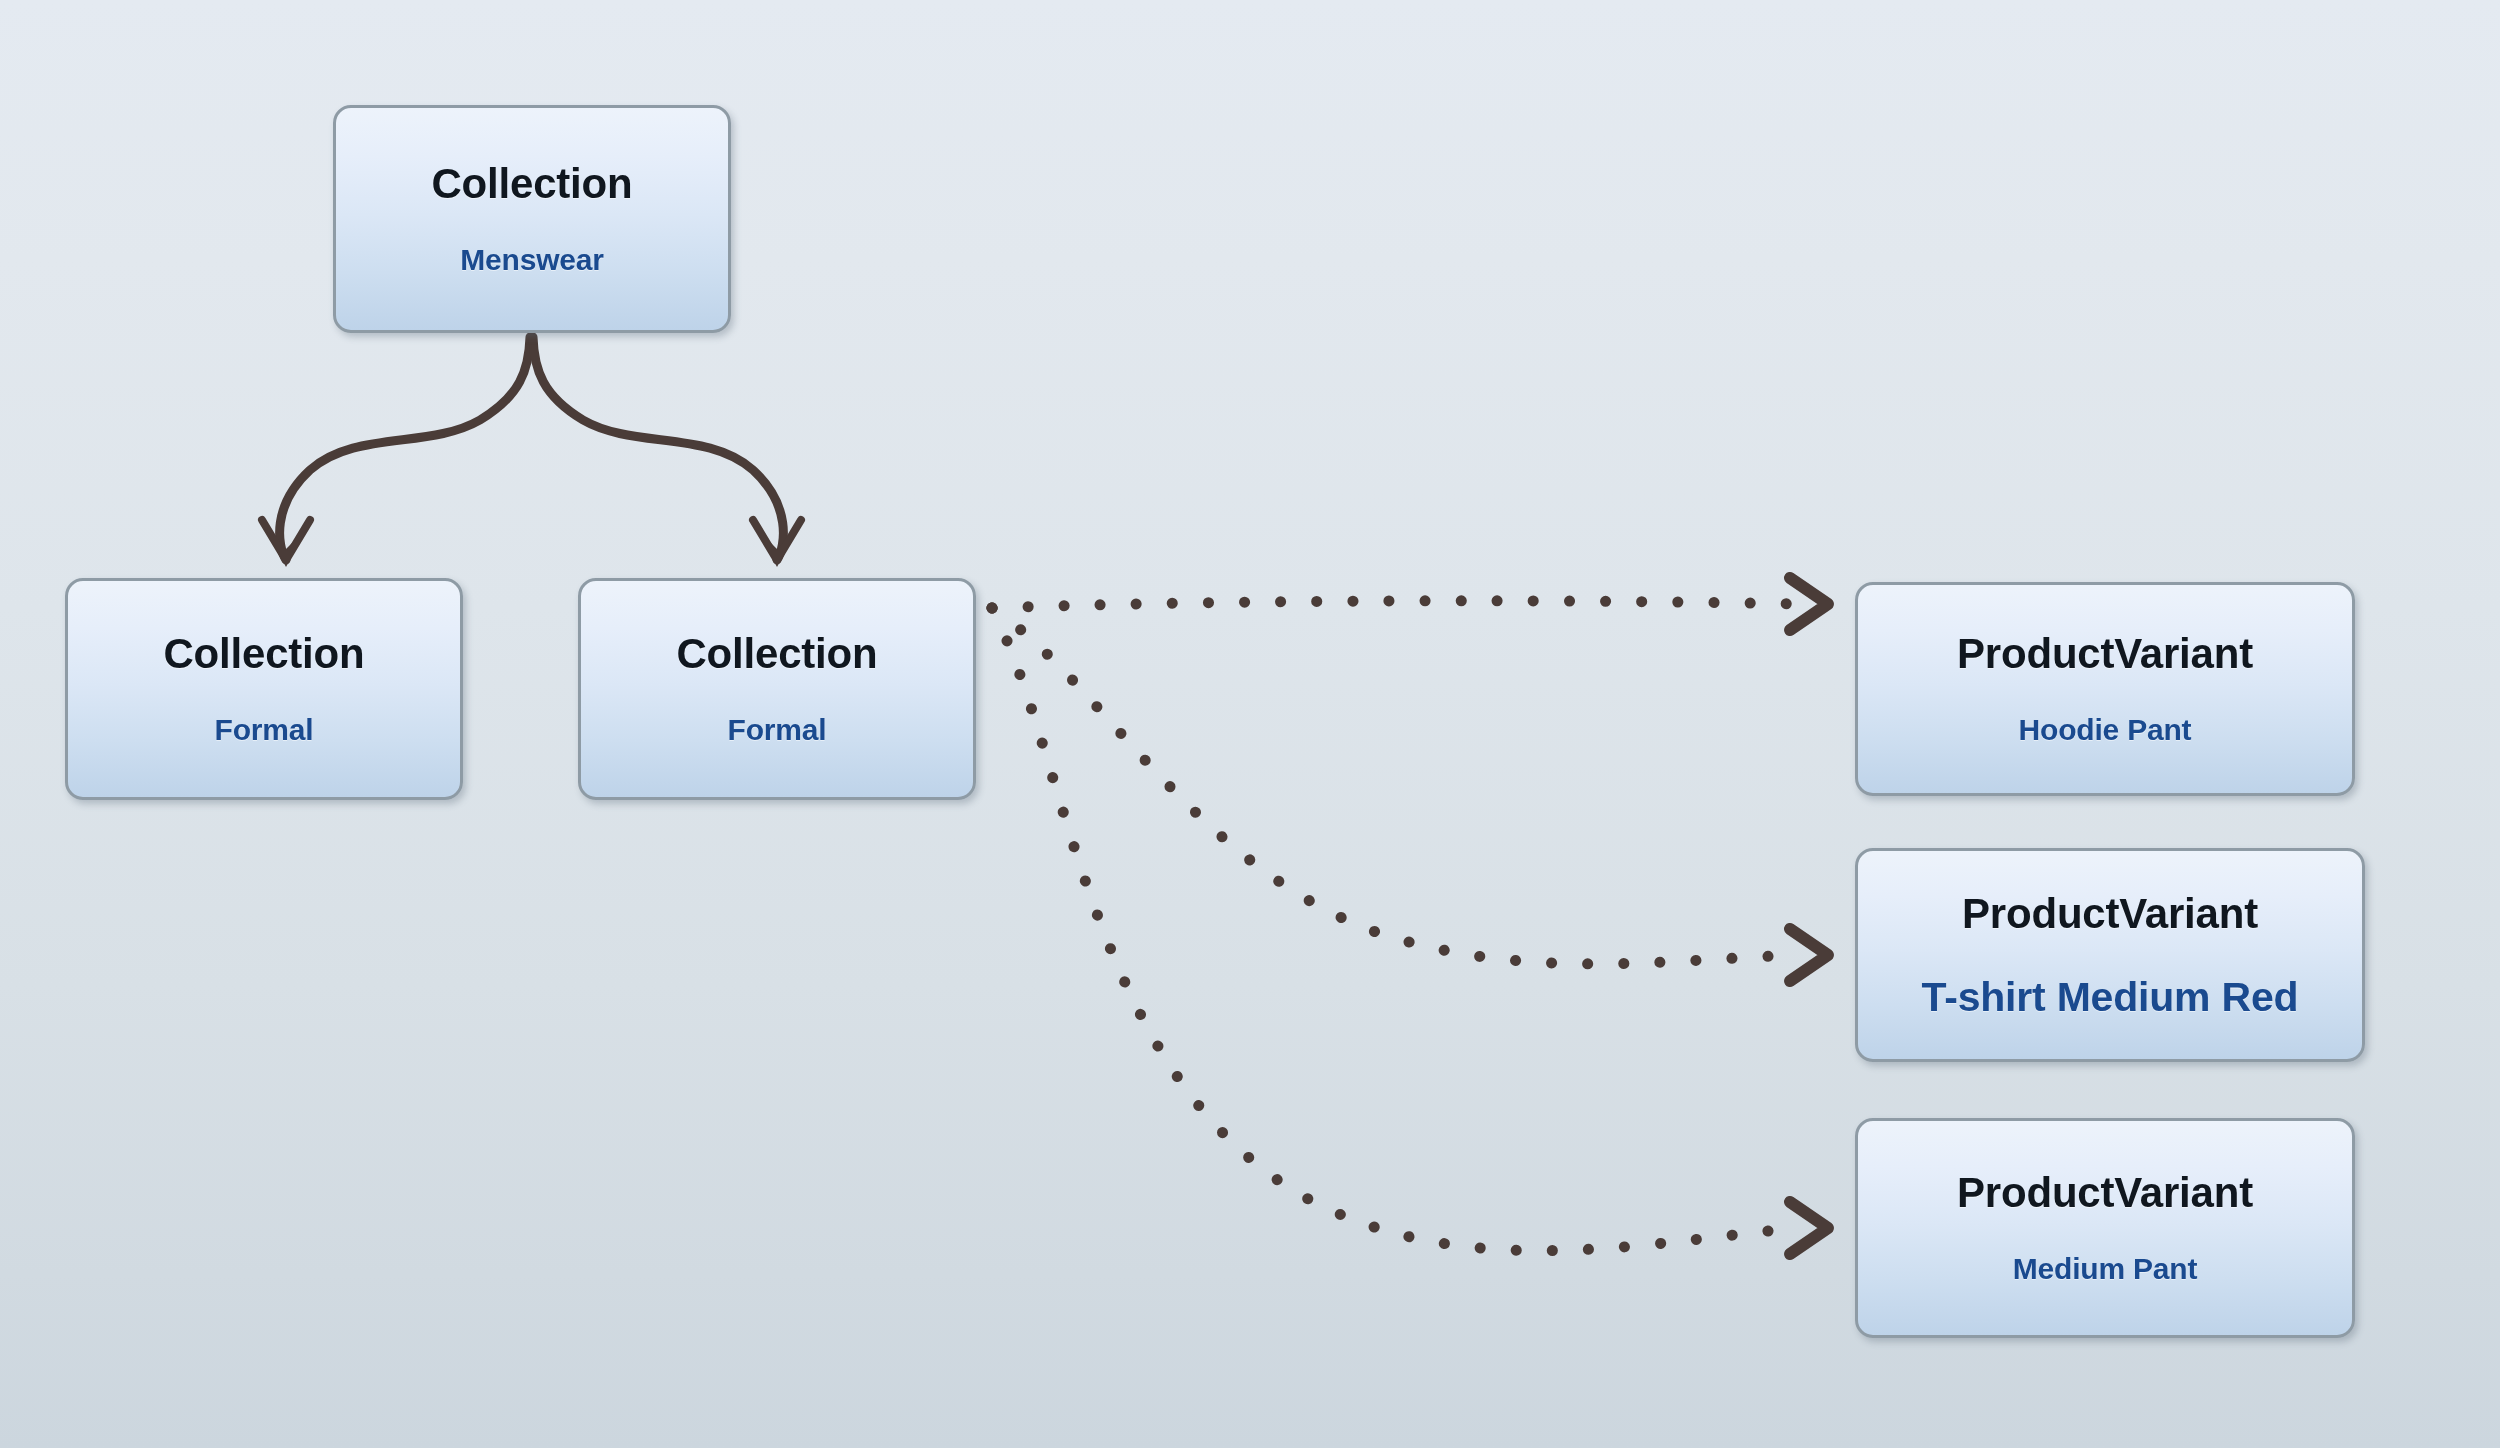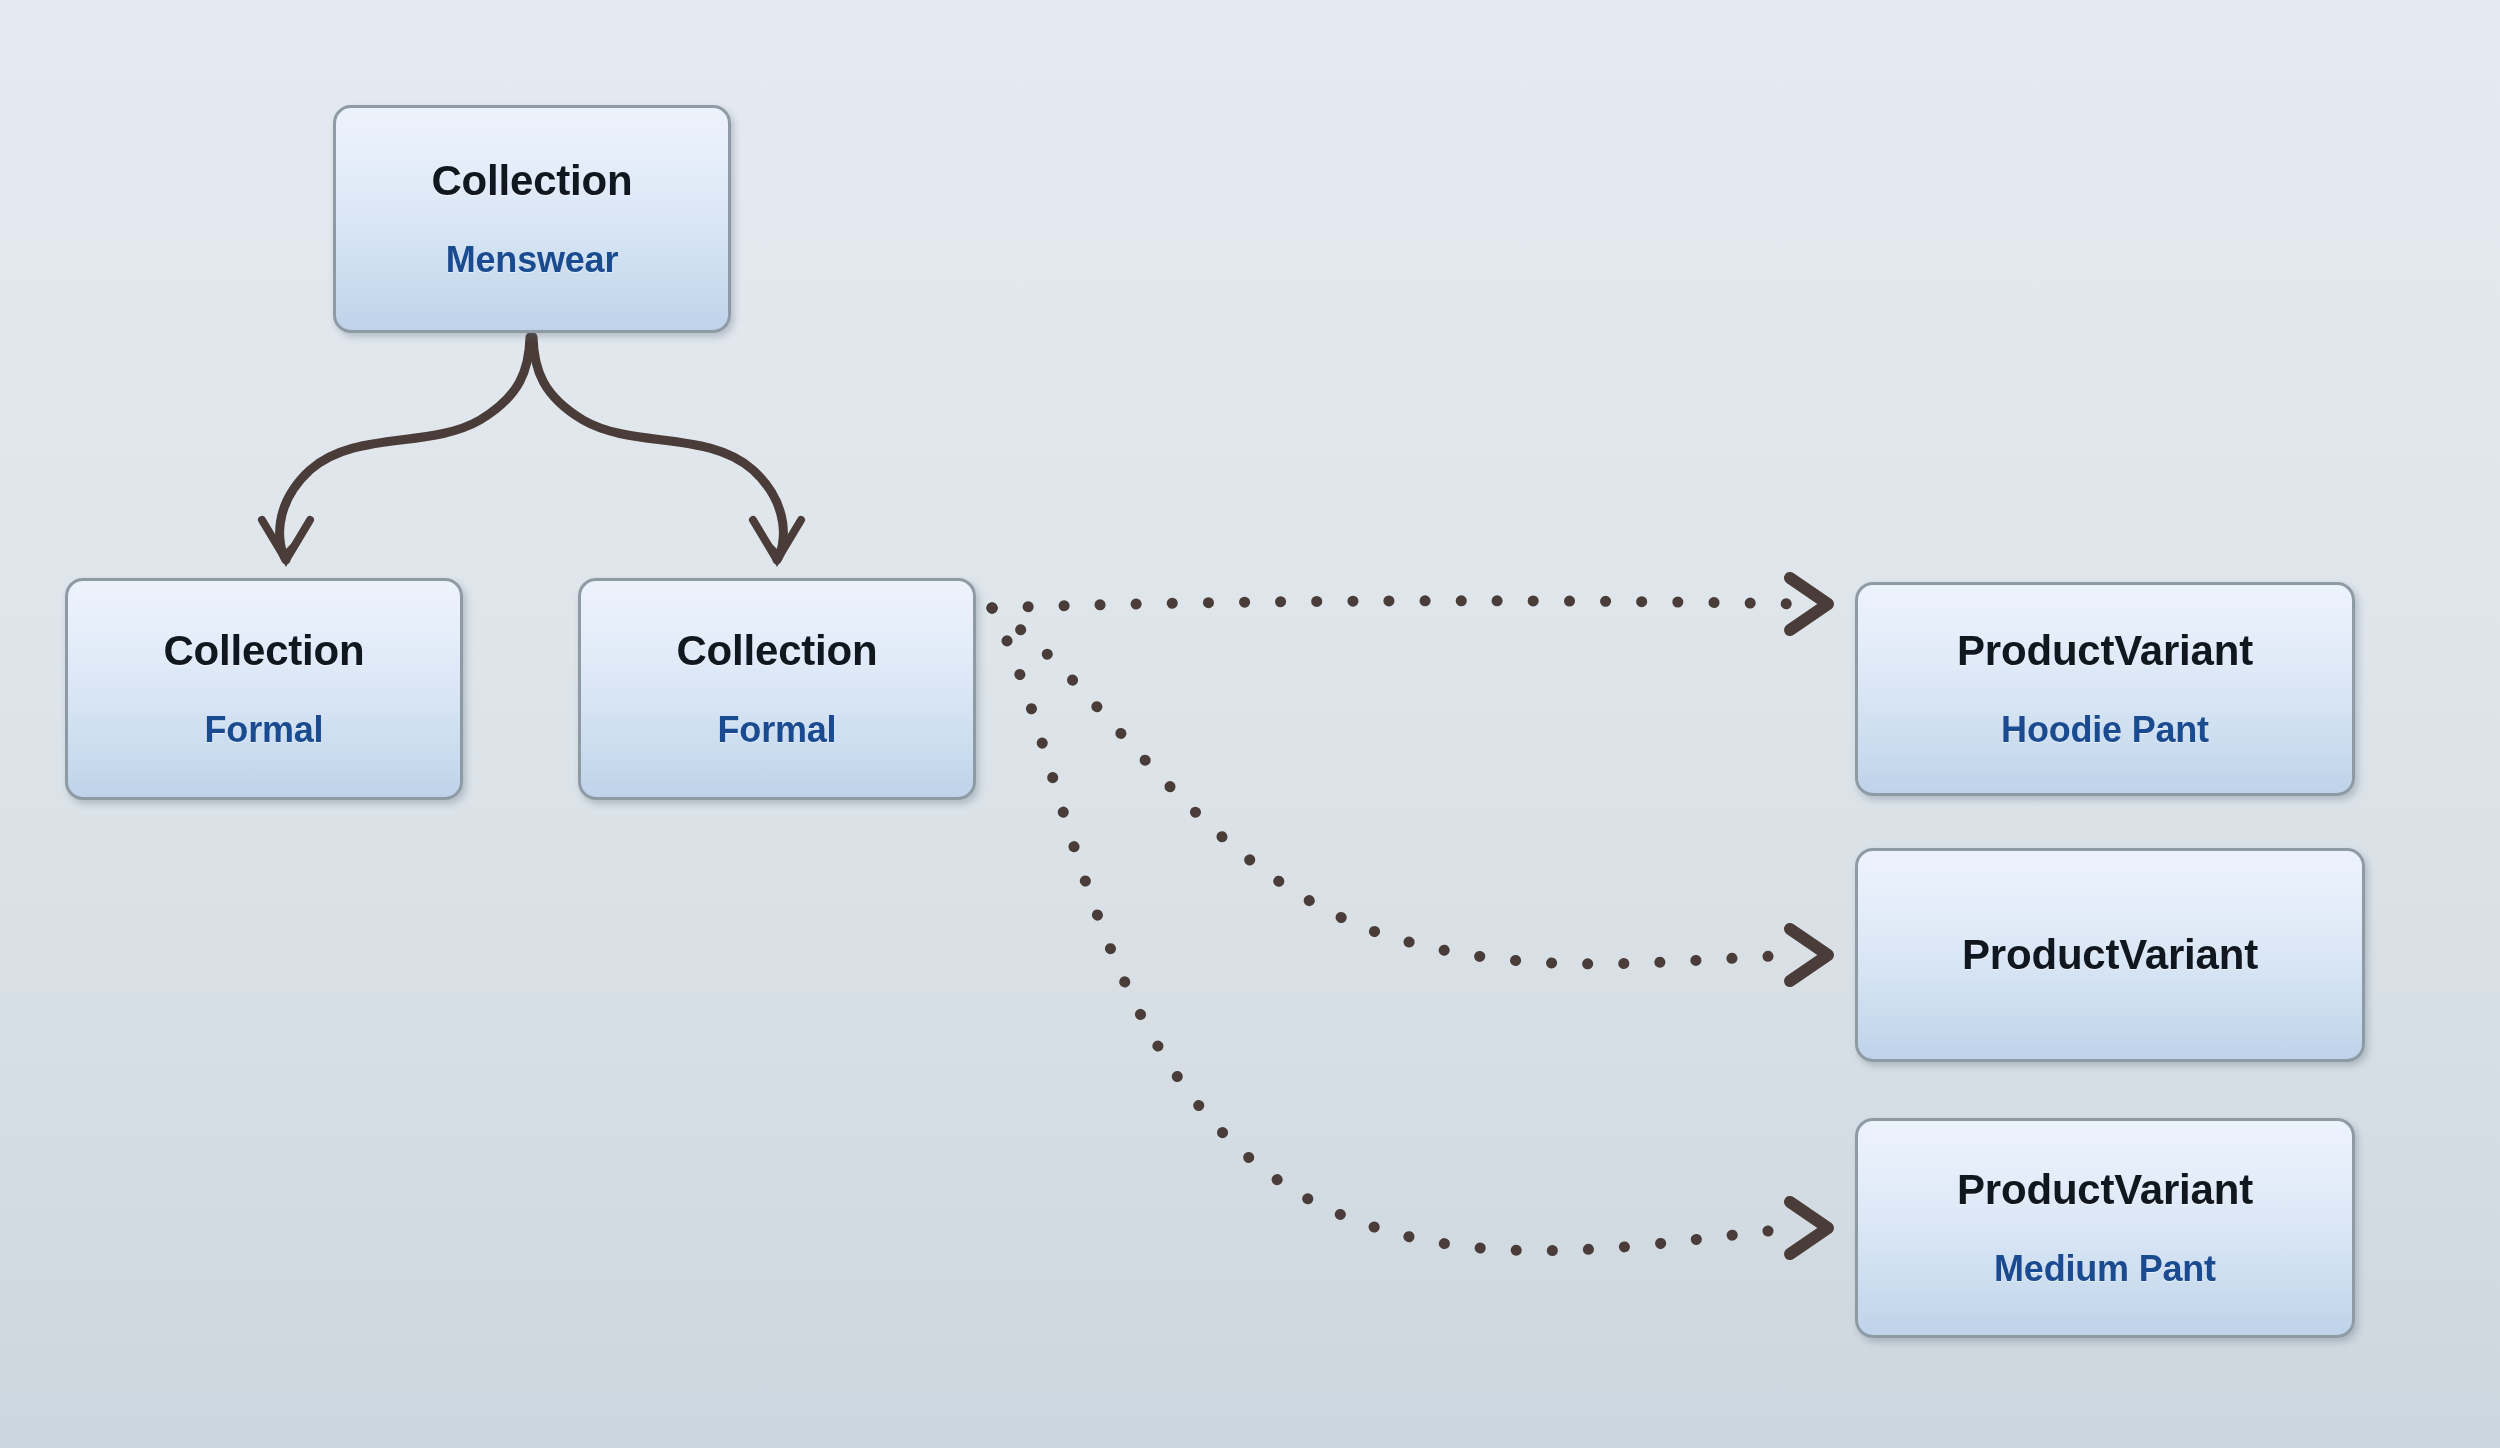--- a/index.html
+++ b/index.html
@@ -51,21 +51,21 @@
     font-weight: bold;
     font-size: 42px;
     line-height: 1.08;
     letter-spacing: -0.2px;
     white-space: nowrap;
     text-shadow: 0 1px 0 rgba(255,255,255,0.55);
   }
   .node-name {
     color: #1a4a8f;
     font-weight: bold;
-    font-size: 36px;
+    font-size: 30px;
     line-height: 1.08;
     letter-spacing: -0.2px;
     white-space: nowrap;
     margin-top: 38px;
     text-shadow: 0 1px 0 rgba(255,255,255,0.5);
   }
 
   
   #node-menswear { left: 333px;  top: 105px;  width: 398px;  height: 228px; }
   #node-formal   { left: 65px;   top: 578px;  width: 398px;  height: 222px; }
@@ -140,20 +140,21 @@
     <span class="node-name">Formal</span>
   </div>
 
   <div class="node" id="node-hoodie">
     <span class="node-type">ProductVariant</span>
     <span class="node-name">Hoodie Pant</span>
   </div>
 
   <div class="node" id="node-tshirt">
     <span class="node-type">ProductVariant</span>
+    <span class="node-name">T-shirt Medium Red</span>
   </div>
 
   <div class="node" id="node-jogger">
     <span class="node-type">ProductVariant</span>
     <span class="node-name">Medium Pant</span>
   </div>
 
 </div>
 
 </body></html>

